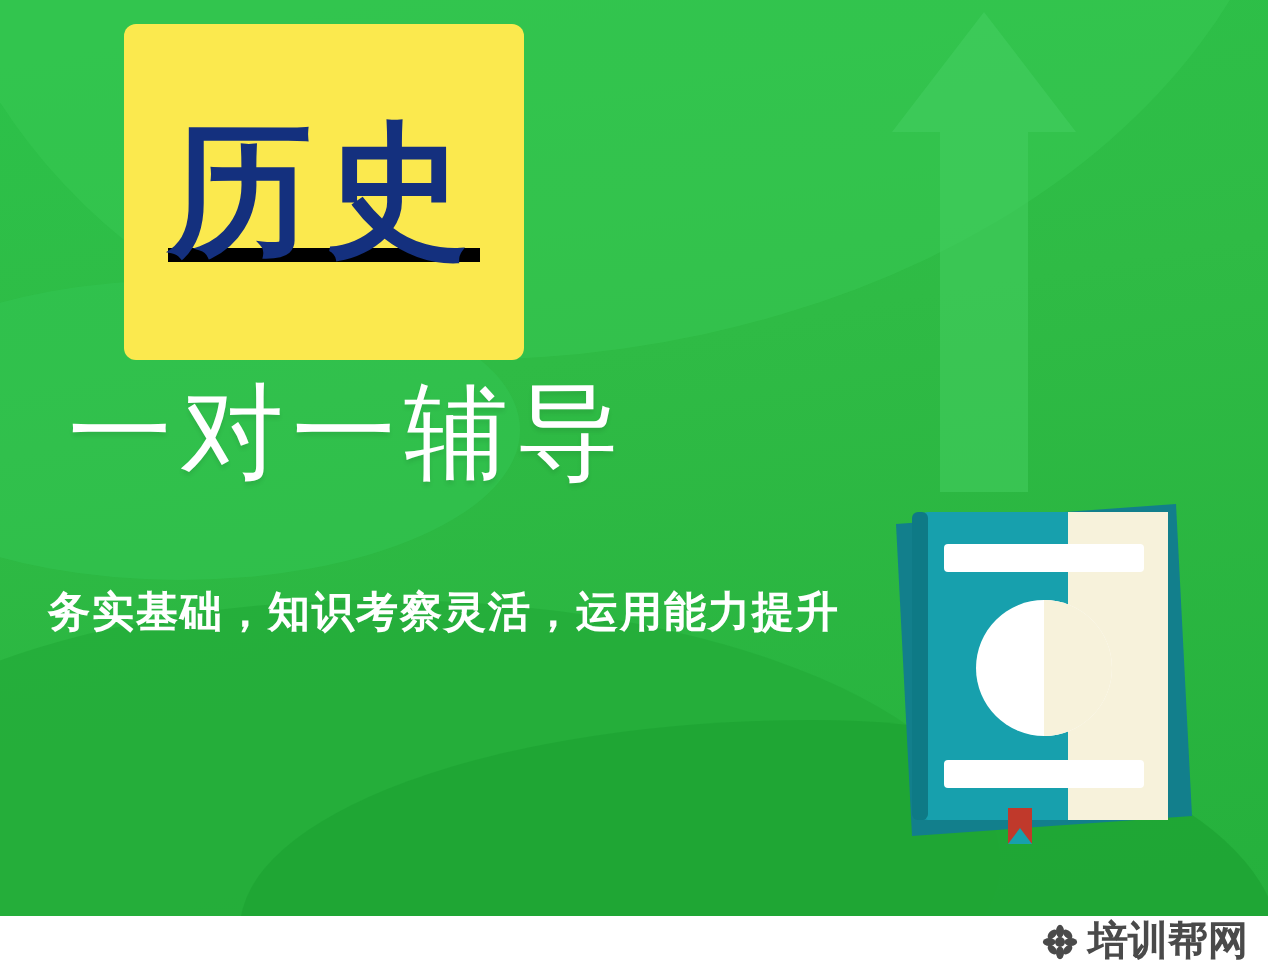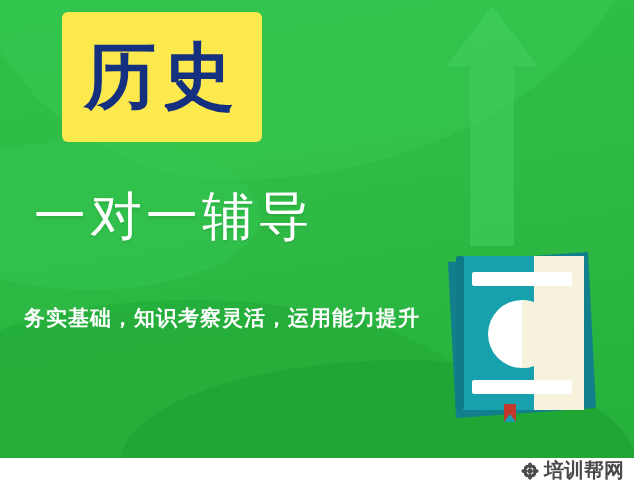--- a/index.html
+++ b/index.html
@@ -80,26 +80,27 @@
     width: 92px;
     height: 240px;
     opacity: 0.95;
   }
   
   .title-box {
     position: absolute;
     left: 62px;
     top: 12px;
     width: 200px;
-    height: 130px;
+    height: 168px;
     background: #fbe94e;
     border-radius: 6px;
     display: flex;
     align-items: center;
     justify-content: center;
+    text-decoration: underline;
   }
   .title-text {
     font-family: "Liberation Serif", serif;
     font-weight: bold;
     font-size: 72px;
     color: #14307e;
     letter-spacing: 6px;
     line-height: 1;
     white-space: nowrap;
   }
@@ -111,21 +112,21 @@
     font-weight: normal;
     font-size: 52px;
     color: #ffffff;
     letter-spacing: 4px;
     white-space: nowrap;
     text-shadow: 0 2px 2px rgba(0,0,0,0.08);
   }
   .subline {
     position: absolute;
     left: 24px;
-    top: 304px;
+    top: 292px;
     font-family: "Liberation Serif", serif;
     font-weight: bold;
     font-size: 21px;
     color: #ffffff;
     letter-spacing: 1px;
     white-space: nowrap;
   }
   .cta {
     position: absolute;
     left: 78px;

